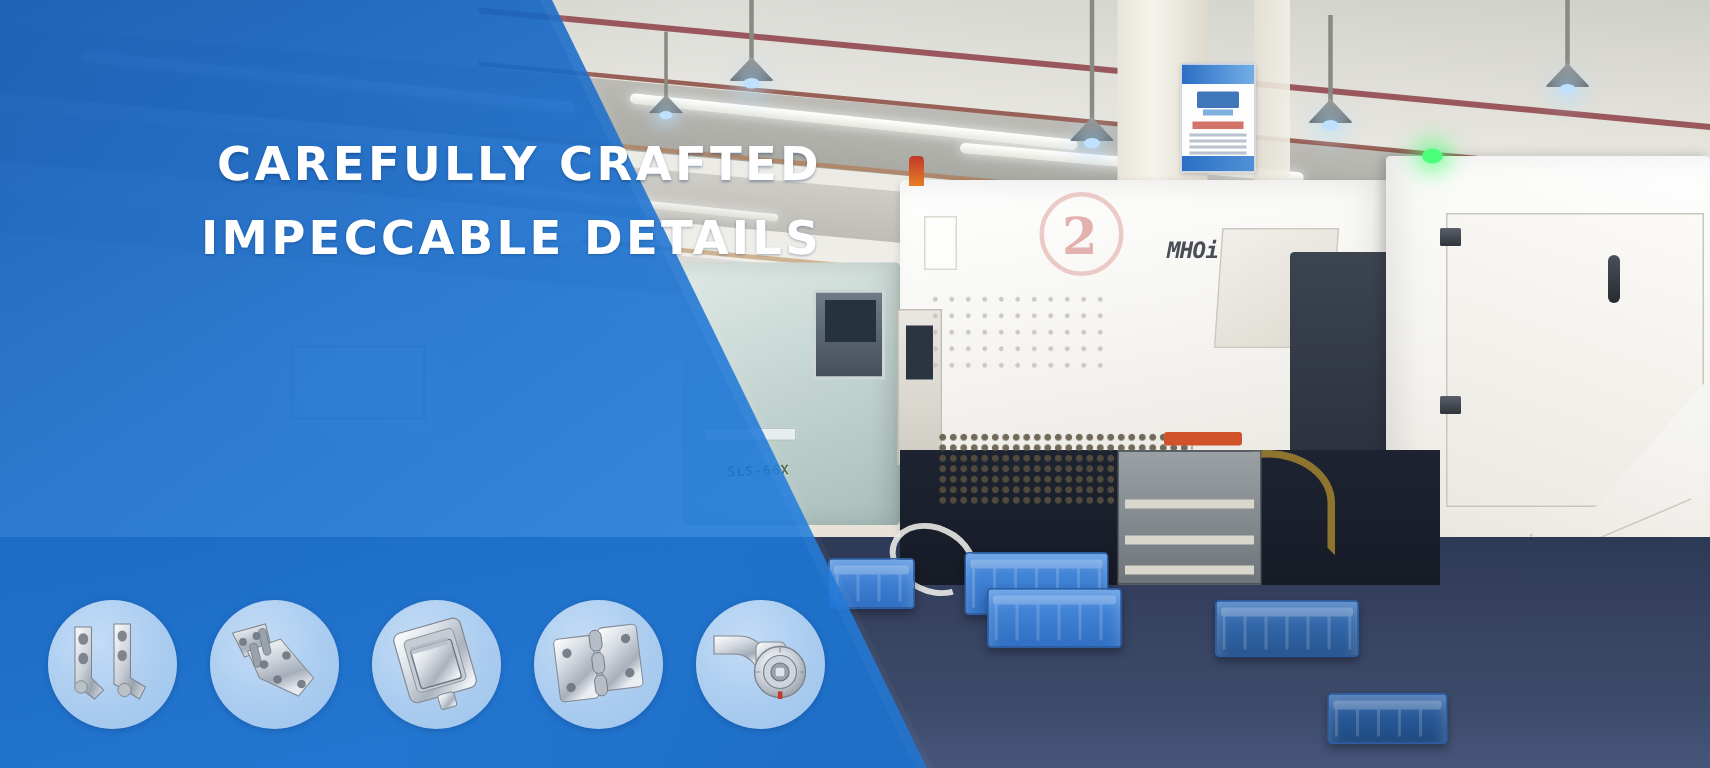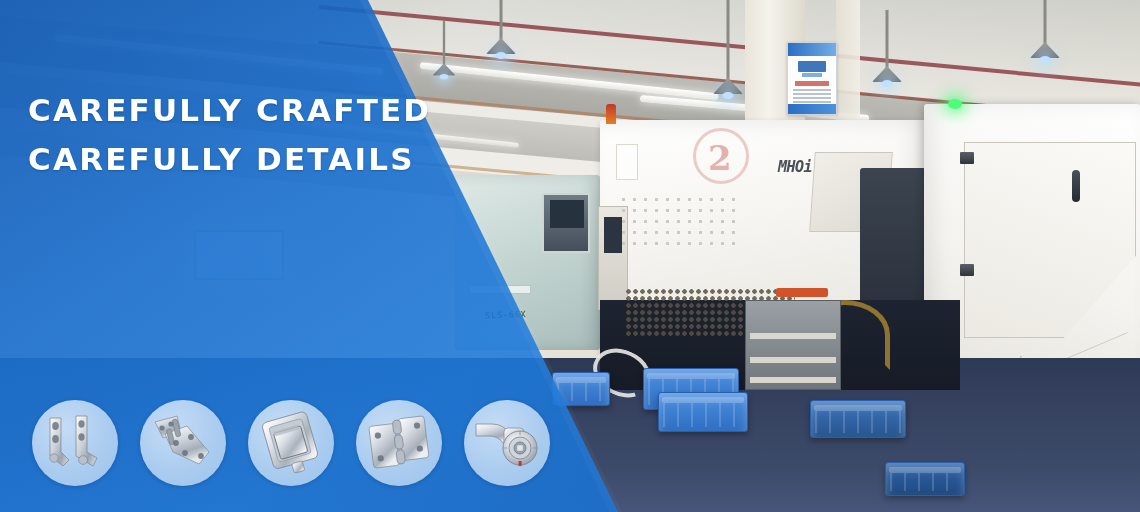--- a/index.html
+++ b/index.html
@@ -312,20 +312,21 @@
     position:absolute; inset:0;
     background: linear-gradient(90deg, rgba(255,255,255,.18), rgba(255,255,255,0));
     clip-path: polygon(360px 0, 372px 0, 622px 512px, 610px 512px);
     opacity:.35;
   }
 
   
   .content {
     position:absolute; left:28px; top:86px; width:520px;
     color:#ffffff;
+    text-align:right;
   }
   .headline {
     font-family:"DejaVu Sans", sans-serif;
     font-size:31px;
     font-weight:700;
     letter-spacing:2.2px;
     line-height:49px;
     text-shadow:0 1px 2px rgba(0,40,90,.35);
     white-space:nowrap;
   }
@@ -484,21 +485,21 @@
     <div class="crate" style="left:552px; top:372px; width:58px; height:34px;">
         <div class="ribs"></div>
       </div>
   </div>
 
   <div class="overlay"></div>
   <div class="overlay-edge"></div>
 
   <div class="content">
     <h1 class="headline">CAREFULLY CRAFTED</h1>
-    <h1 class="headline">CAREFULLY DETAILS</h1>
+    <h1 class="headline">IMPECCABLE DETAILS</h1>
   </div>
 
   <div class="products">
 
     <div class="prod">
       <svg width="70" height="66" viewBox="0 0 70 66">
         <defs>
           <linearGradient id="st1" x1="0" y1="0" x2="1" y2="1">
             <stop offset="0%" stop-color="#fbfcfd"></stop>
               <stop offset="45%" stop-color="#c9ced6"></stop>

